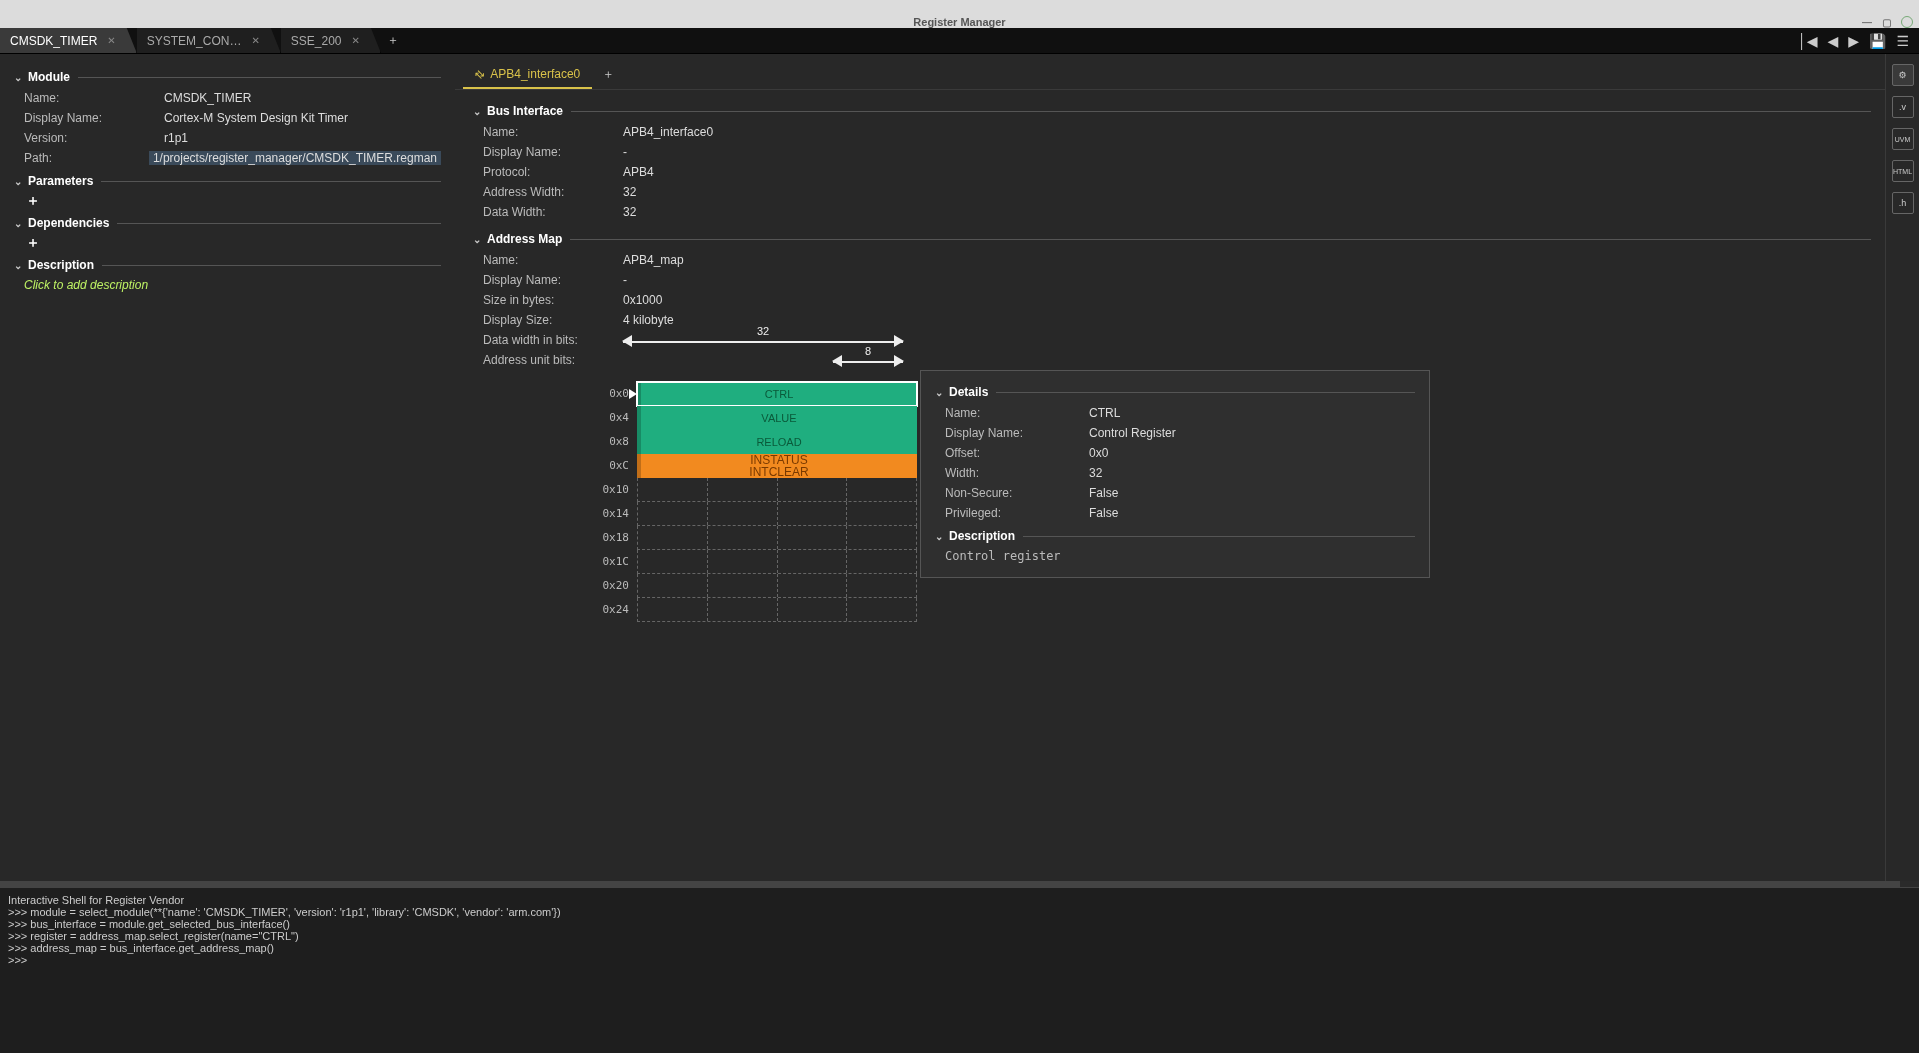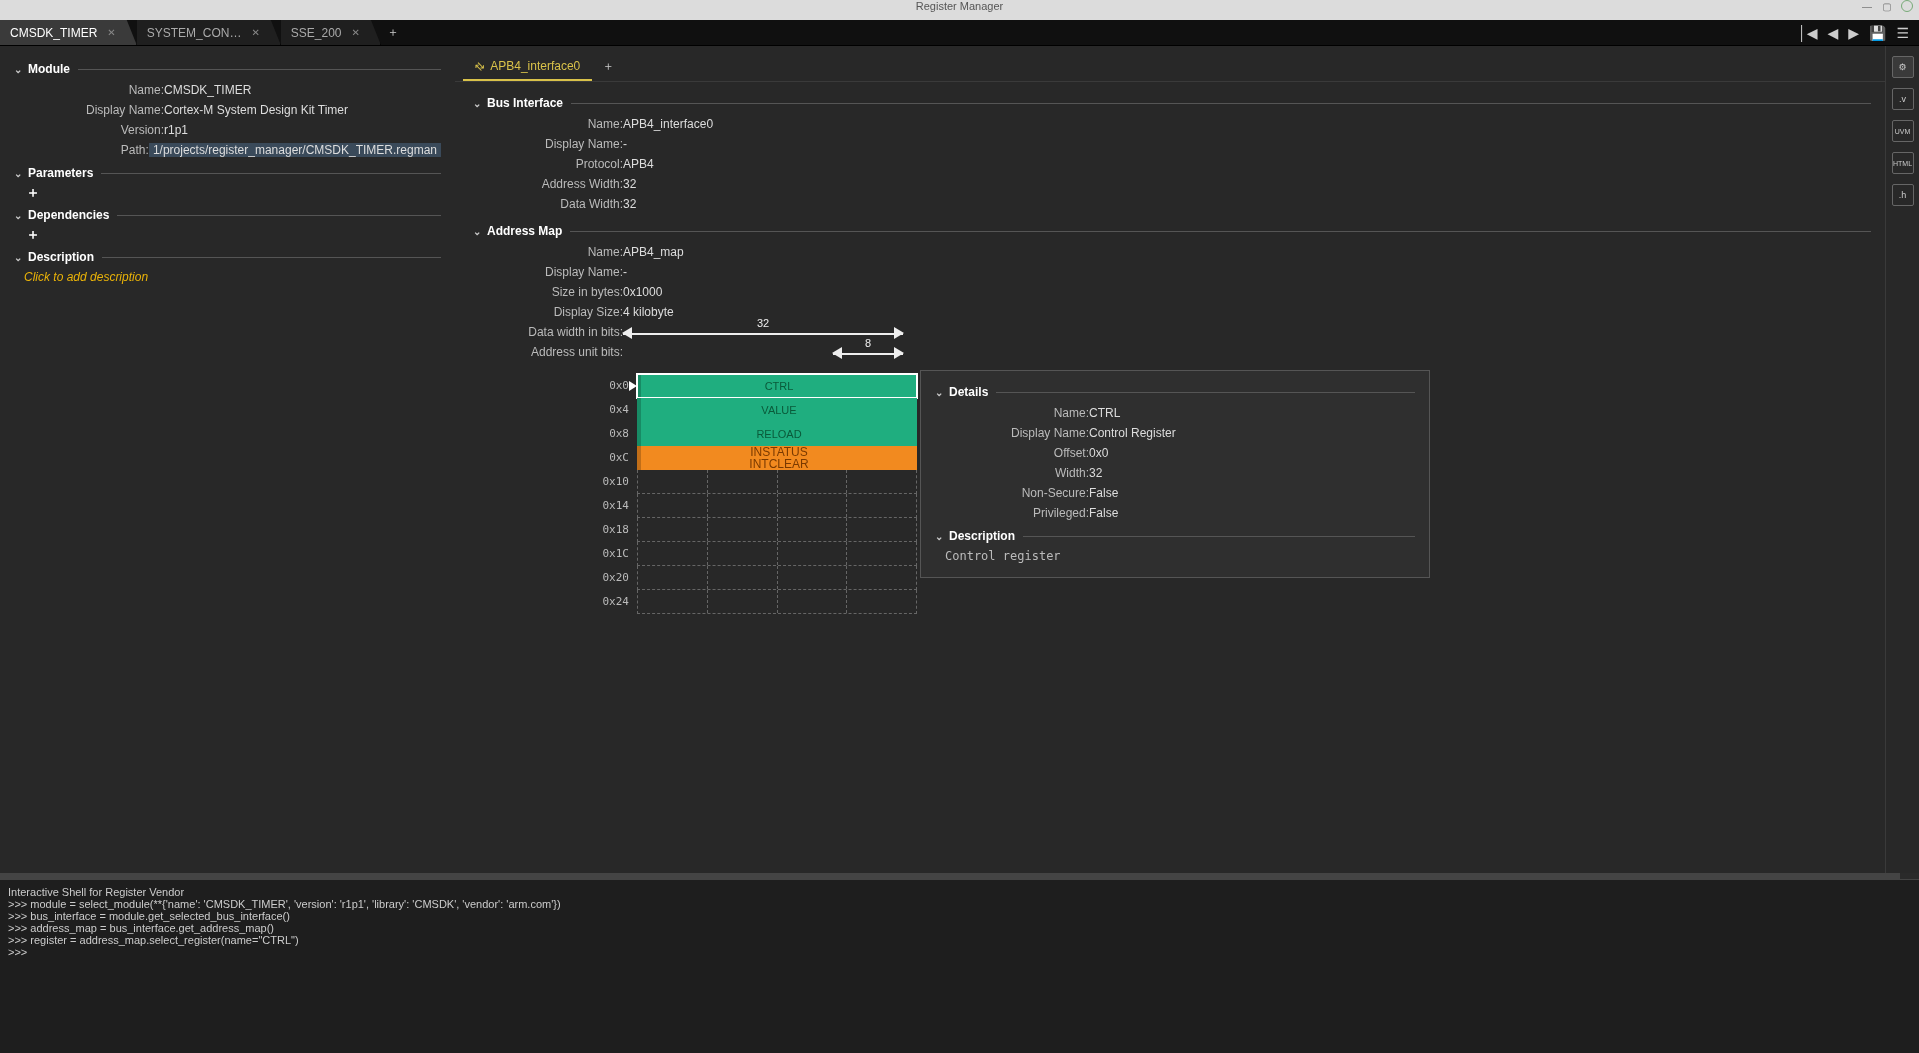--- a/index.html
+++ b/index.html
@@ -1,19 +1,19 @@
 <!DOCTYPE html>
 <html><head>
 <meta charset="utf-8">
 <style>
 * { margin:0; padding:0; box-sizing:border-box; font-family:"Segoe UI",Arial,sans-serif; }
 body { background:#2b2b2b; color:#ccc; font-size:12px; overflow:hidden; width:1919px; height:1053px; }
 
 
-.titlebar { height:20px; background:#dcdcdc; display:flex; align-items:flex-start; justify-content:center; position:relative; color:#555; font-weight:normal; font-size:11px; }
+.titlebar { height:28px; background:#dcdcdc; display:flex; align-items:flex-end; justify-content:center; position:relative; color:#555; font-weight:bold; font-size:11px; }
 .titlebar .winbtns { position:absolute; right:6px; display:flex; gap:8px; }
 .titlebar .winbtns span { width:12px; height:12px; display:inline-flex; align-items:center; justify-content:center; font-size:10px; color:#777; cursor:pointer; }
 .winclose { width:10px; height:10px; border:1px solid #7a7; border-radius:50%; display:inline-block; }
 
 
 .tabbar { height:26px; background:#101010; display:flex; align-items:stretch; border-bottom:1px solid #000; }
 .tab { display:flex; align-items:center; padding:0 10px; background:#1f1f1f; border-right:1px solid #000; color:#aaa; font-size:12px; cursor:pointer; position:relative; clip-path:polygon(0 0,calc(100% - 10px) 0,100% 100%,0 100%); padding-right:20px; }
 .tab.active { background:#3a3a3a; color:#fff; }
 .tab .tclose { margin-left:10px; font-size:10px; color:#888; }
 .addtab { width:24px; display:flex; align-items:center; justify-content:center; color:#ccc; cursor:pointer; }
@@ -28,25 +28,25 @@
 .rightrail { width:34px; background:#282828; border-left:1px solid #3a3a3a; display:flex; flex-direction:column; align-items:center; gap:10px; padding-top:10px; }
 .railbtn { width:22px; height:22px; border:1px solid #666; color:#ccc; font-size:9px; display:flex; align-items:center; justify-content:center; cursor:pointer; border-radius:2px; }
 .railbtn.g { background:#3a3a3a; }
 
 
 .sect { margin-bottom:4px; }
 .secthdr { display:flex; align-items:center; color:#fff; font-weight:bold; font-size:12px; margin:6px 0 4px 0; }
 .secthdr .chev { width:12px; display:inline-block; color:#ccc; margin-right:2px; font-size:10px; }
 .secthdr .hline { flex:1; height:1px; background:#555; margin-left:8px; }
 .kv { display:flex; padding:3px 0 3px 10px; }
-.kv .k { width:140px; color:#bbb;text-align:right; }
+.kv .k { width:140px; color:#bbb; }
 .kv .v { color:#ddd; }
 .kv .v.sel { background:#3a4a5a; padding:0 4px; }
 .plusbtn { margin:4px 0 4px 10px; color:#fff; font-weight:bold; font-size:14px; cursor:pointer; width:18px; text-align:center; }
-.placeholder { margin:6px 0 0 10px; color:#eab308; font-style:italic; }
+.placeholder { margin:6px 0 0 10px; color:#bef264; font-style:italic; }
 
 
 .midtabs { height:30px; display:flex; align-items:flex-end; border-bottom:1px solid #3a3a3a; padding-left:8px; }
 .midtab { display:flex; align-items:center; gap:6px; padding:6px 12px; color:#d9c24a; border-bottom:2px solid #d9c24a; font-size:12px; cursor:pointer; }
 .midtab .ico { color:#d9c24a; transform:rotate(45deg); font-size:11px; }
 .midaddtab { padding:6px 10px; color:#ccc; cursor:pointer; }
 
 .midcontent { padding:8px 14px 10px 18px; display:flex; flex-direction:column; }
 
 
@@ -382,16 +382,16 @@
 </div>
 
 <div class="scrolltrack">
     <div class="thumb"></div>
   </div>
 
 <div class="console">
   <div class="ln">Interactive Shell for Register Vendor</div>
   <div class="ln">&gt;&gt;&gt; module = select_module(**{'name': 'CMSDK_TIMER', 'version': 'r1p1', 'library': 'CMSDK', 'vendor': 'arm.com'})</div>
   <div class="ln">&gt;&gt;&gt; bus_interface = module.get_selected_bus_interface()</div>
+  <div class="ln">&gt;&gt;&gt; register = address_map.select_register(name="CTRL")</div>
   <div class="ln">&gt;&gt;&gt; address_map = bus_interface.get_address_map()</div>
-  <div class="ln">&gt;&gt;&gt; register = address_map.select_register(name="CTRL")</div>
   <div class="ln">&gt;&gt;&gt; </div>
 </div>
 
 </body></html>

